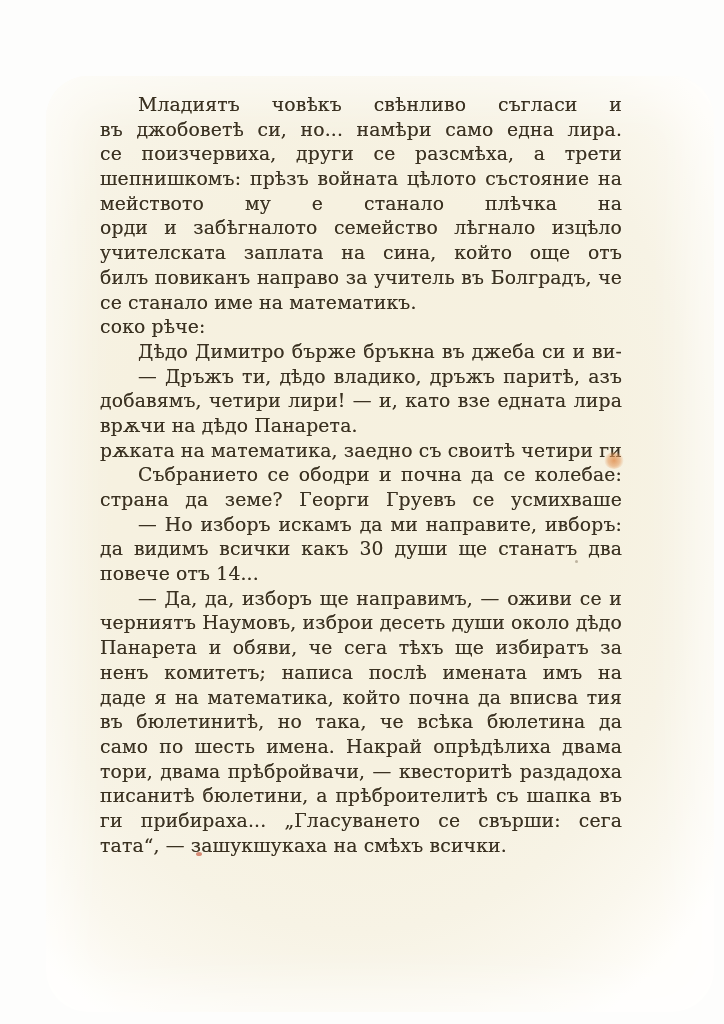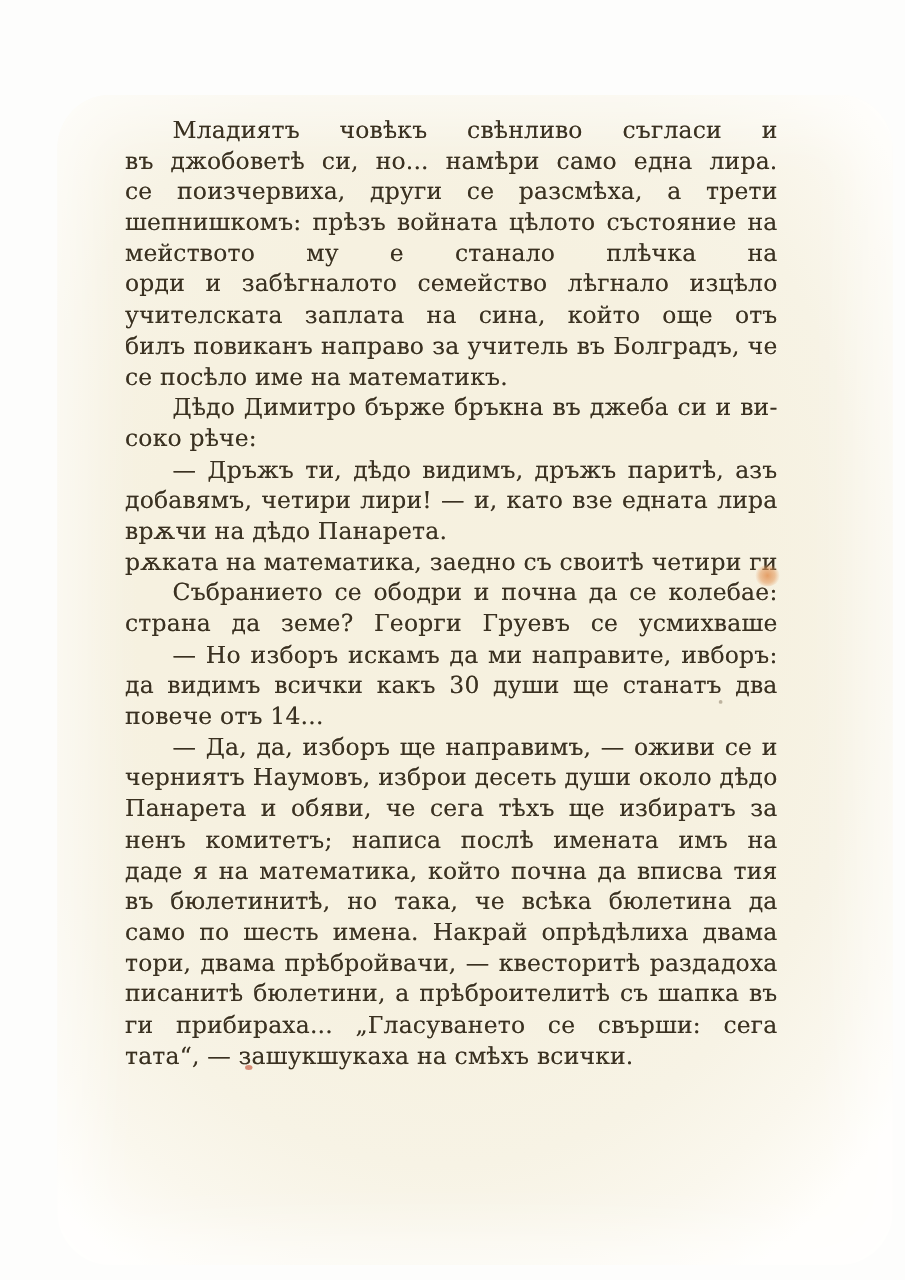--- a/index.html
+++ b/index.html
@@ -76,30 +76,30 @@
 
       <p class="para">
         <span class="line indent">Младиятъ човѣкъ свѣнливо съгласи и затършува</span>
         <span class="line">въ джобоветѣ си, но... намѣри само една лира. Нѣкои</span>
         <span class="line">се поизчервиха, други се разсмѣха, а трети обясняваха</span>
         <span class="line">шепнишкомъ: прѣзъ войната цѣлото състояние на се-</span>
         <span class="line">мейството му е станало плѣчка на Сюлюманпашовитѣ</span>
         <span class="line">орди и забѣгналото семейство лѣгнало изцѣло върху</span>
         <span class="line">учителската заплата на сина, който още отъ Европа</span>
         <span class="line">билъ повиканъ направо за учитель въ Болградъ, че му</span>
-        <span class="line last">се посѣло име на математикъ.</span>
+        <span class="line last">се станало име на математикъ.</span>
       </p>
 
       <p class="para">
+        <span class="line last">соко рѣче:</span>
         <span class="line indent">Дѣдо Димитро бърже бръкна въ джеба си и ви-</span>
-        <span class="line last">соко рѣче:</span>
       </p>
 
       <p class="para">
-        <span class="line indent">— Дръжъ ти, дѣдо видимъ, дръжъ паритѣ, азъ</span>
+        <span class="line indent">— Дръжъ ти, дѣдо владико, дръжъ паритѣ, азъ</span>
         <span class="line">добавямъ, четири лири! — и, като взе едната лира отъ</span>
         <span class="line last">врѫчи на дѣдо Панарета.</span>
         <span class="line">рѫката на математика, заедно съ своитѣ четири ги</span>
       </p>
 
       <p class="para">
         <span class="line indent">Събранието се ободри и почна да се колебае: коя</span>
         <span class="line">страна да земе? Георги Груевъ се усмихваше неспо-</span>
       </p>
 

